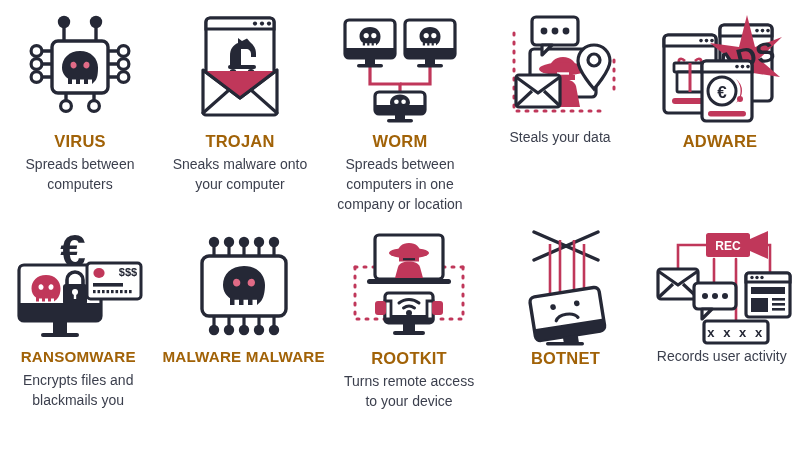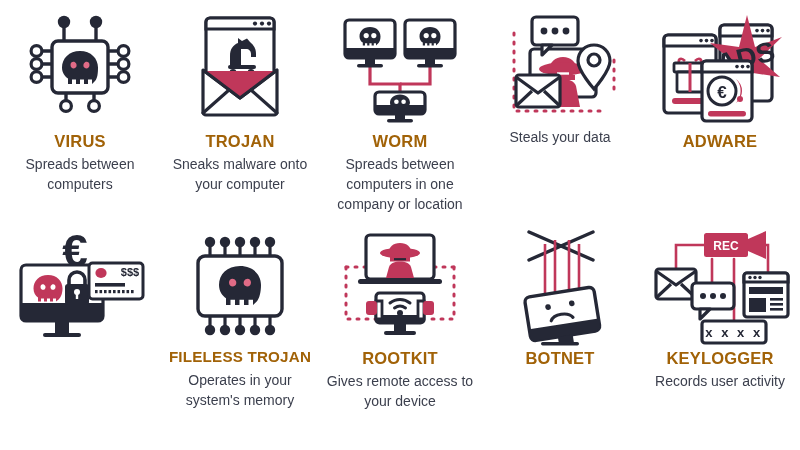--- a/index.html
+++ b/index.html
@@ -277,20 +277,22 @@
             <rect x="91" y="63" width="2.6" height="3.2"></rect>
               <rect x="95.5" y="63" width="2.6" height="3.2"></rect>
             <rect x="100" y="63" width="2.6" height="3.2"></rect>
               <rect x="104.5" y="63" width="2.6" height="3.2"></rect>
             <rect x="109" y="63" width="2.6" height="3.2"></rect>
               <rect x="113.5" y="63" width="2.6" height="3.2"></rect>
             <rect x="118" y="63" width="2.6" height="3.2"></rect>
           </g>
         </svg>
       </div>
+      <div class="title small">RANSOMWARE</div>
+      <div class="desc">Encrypts files and blackmails you</div>
     </div>
 
     <div class="cell">
       <div class="art">
         <svg width="116" height="116" viewBox="0 0 116 116">
           <g stroke="#252836" stroke-width="3.2" stroke-linecap="round">
             <path d="M28 28 L28 18"></path>
               <path d="M43 28 L43 18"></path>
               <path d="M58 28 L58 18"></path>
               <path d="M73 28 L73 18"></path>
@@ -312,22 +314,21 @@
               <circle cx="58" cy="102" r="5.2"></circle>
               <circle cx="73" cy="102" r="5.2"></circle>
               <circle cx="88" cy="102" r="5.2"></circle>
           </g>
           <rect x="16" y="28" width="84" height="60" rx="7" fill="#ffffff" stroke="#252836" stroke-width="3.4"></rect>
           <path d="M58 38 C45 38 37 46.5 37 57 C37 63.5 40.5 67.8 44 70.2 L44 77 L48.5 77 L48.5 71.8 L53 71.8 L53 77 L57.5 77 L57.5 71.8 L62 71.8 L62 77 L66.5 77 L66.5 71.8 L71 71.8 L71 77 L74.5 73.8 C77.5 70.8 79 63.5 79 57 C79 46.5 71 38 58 38 Z" fill="#252836"></path>
           <path d="M47 54.5 C47 51 50 49.8 52.4 51.2 C54.8 52.6 55 56.4 52.8 57.8 C50.4 59.4 47 58 47 54.5 Z" fill="#e06b86"></path>
           <path d="M69 54.5 C69 51 66 49.8 63.6 51.2 C61.2 52.6 61 56.4 63.2 57.8 C65.6 59.4 69 58 69 54.5 Z" fill="#e06b86"></path>
         </svg>
       </div>
-      <div class="title small">FILELESS TROJAN</div>
-      <div class="desc">Operates in your system's memory</div>
+      <div class="title small">MALWARE MALWARE</div>
     </div>
 
     <div class="cell">
       <div class="art">
         <svg width="136" height="118" viewBox="0 0 136 118">
 
           <path d="M14 40 L14 92 L44 92" fill="none" stroke="#c0375a" stroke-width="3" stroke-linecap="round" stroke-dasharray="2 7"></path>
           <path d="M122 40 L122 92 L94 92" fill="none" stroke="#c0375a" stroke-width="3" stroke-linecap="round" stroke-dasharray="2 7"></path>
           <path d="M14 40 L36 40 M122 40 L100 40" fill="none" stroke="#c0375a" stroke-width="3" stroke-linecap="round" stroke-dasharray="2 7"></path>
 
@@ -353,21 +354,21 @@
 
           <g fill="#ffffff" stroke="#252836" stroke-width="2.8">
             <path d="M44 74 L50 74 L50 92 L44 92 Z"></path>
             <path d="M86 74 L92 74 L92 92 L86 92 Z"></path>
           </g>
           <rect x="34" y="74" width="11" height="14" rx="3" fill="#c0375a"></rect>
           <rect x="91" y="74" width="11" height="14" rx="3" fill="#c0375a"></rect>
         </svg>
       </div>
       <div class="title">ROOTKIT</div>
-      <div class="desc">Gives remote access to your device</div>
+      <div class="desc">Turns remote access to your device</div>
     </div>
 
     <div class="cell">
       <div class="art">
         <svg width="118" height="120" viewBox="0 0 118 120">
 
           <g stroke="#252836" stroke-width="3.4" stroke-linecap="round">
             <path d="M28 6 L92 34"></path>
             <path d="M92 6 L28 34"></path>
           </g>
@@ -434,17 +435,16 @@
           <g fill="#252836">
             <rect x="120" y="71" width="13" height="2.6"></rect>
               <rect x="120" y="76" width="13" height="2.6"></rect>
               <rect x="120" y="81" width="13" height="2.6"></rect>
           </g>
 
           <rect x="52" y="94" width="64" height="22" rx="3" fill="#ffffff" stroke="#252836" stroke-width="3.2"></rect>
           <text x="84" y="110" font-family="'Liberation Sans',sans-serif" font-size="13" font-weight="bold" fill="#252836" text-anchor="middle" letter-spacing="2.5">x x x x</text>
         </svg>
       </div>
-      <div class="title">KEYLOGGER</div>
       <div class="desc">Records user activity</div>
     </div>
   </div>
 </div>
 
 </body></html>

